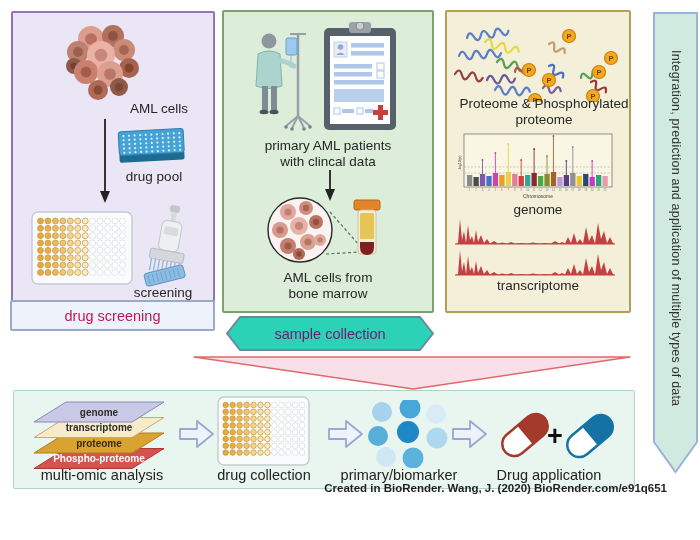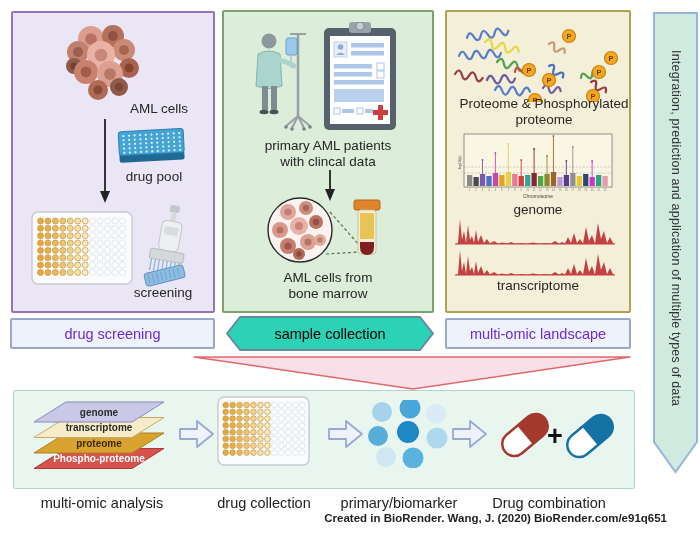--- a/index.html
+++ b/index.html
@@ -4,35 +4,35 @@
 <style>
   html,body{margin:0;padding:0;background:#fff;}
   .stage{position:relative;width:700px;height:540px;background:#ffffff;overflow:hidden;
          font-family:"Liberation Sans",sans-serif;}
   .abs{position:absolute;}
   .panel{position:absolute;border-radius:2px;box-sizing:border-box;}
   .panel.left{left:11px;top:11px;width:204px;height:302px;background:var(--left_panel_bg);border:2px solid var(--left_panel_border);}
   .panel.mid{left:222px;top:10px;width:212px;height:303px;background:var(--mid_panel_bg);border:2px solid var(--mid_panel_border);}
   .panel.right{left:445px;top:10px;width:186px;height:303px;background:var(--right_panel_bg);border:2px solid var(--right_panel_border);}
   .cap{position:absolute;text-align:center;font-size:13.5px;font-weight:500;color:#262626;line-height:15.5px;}
-  .cap2{position:absolute;text-align:center;font-size:14.5px;font-weight:500;color:#222;line-height:16px;margin-top:28px;}
-  .tag{position:absolute;top:318px;height:31px;box-sizing:border-box;display:flex;align-items:center;justify-content:center;
+  .cap2{position:absolute;text-align:center;font-size:14.5px;font-weight:500;color:#222;line-height:16px;}
+  .tag{position:absolute;top:300px;height:31px;box-sizing:border-box;display:flex;align-items:center;justify-content:center;
        background:var(--tag_bg);border:2px solid var(--tag_border);border-radius:2px;
-       font-size:14.5px;font-weight:500;color:#6d28d9;}
+       font-size:14.5px;font-weight:500;color:#be185d;}
   .hexwrap{position:absolute;left:224px;top:315px;width:212px;height:37px;}
   .hexlabel{position:absolute;left:0;top:0;width:212px;height:37px;display:flex;align-items:center;justify-content:center;
-       font-size:14.5px;font-weight:500;color:#000000;}
+       font-size:14.5px;font-weight:500;color:#701a75;}
   .banner{position:absolute;left:653px;top:12px;width:45px;height:462px;}
   .banner-shape{fill:var(--banner_fill);stroke:var(--banner_border);stroke-width:2;}
   .banner-text{position:absolute;left:0;top:6px;width:45px;height:420px;display:flex;align-items:center;justify-content:center;
        writing-mode:vertical-rl;font-size:12.5px;font-weight:500;color:#333;letter-spacing:0.2px;}
   .bottom-panel{position:absolute;left:13px;top:390px;width:622px;height:99px;box-sizing:border-box;
        background:var(--bottom_panel_bg);border:1.5px solid var(--bottom_panel_border);border-radius:2px;}
   .blockarrow{fill:var(--arrow_fill);stroke:var(--arrow_border);stroke-width:1.8;stroke-linejoin:round;}
-  .attrib{position:absolute;top:512px;right:33px;font-size:11.5px;font-weight:700;color:#1f1f1f;}
+  .attrib{position:absolute;top:482px;right:33px;font-size:11.5px;font-weight:700;color:#1f1f1f;}
   svg{display:block;}
   text{font-family:"Liberation Sans",sans-serif;}
 </style>
 </head>
 <body>
 
 <div class="stage">
 
   <section class="panel mid">
     <svg class="abs" style="left:26px;top:12px" width="62" height="112" viewBox="0 0 62 112">
@@ -484,23 +484,20 @@
 
   <div class="tag" style="left:10px;width:205px">
     <span>drug screening</span>
   </div>
   <div class="hexwrap">
     <svg width="212" height="37" viewBox="0 0 212 37">
       <polygon points="16,2 196,2 209,18.5 196,35 16,35 3,18.5" style="fill:var(--hex_fill);stroke:var(--hex_border);stroke-width:2;stroke-linejoin:round;"></polygon>
     </svg>
     <div class="hexlabel">sample collection</div>
   </div>
-  <div class="tag" style="left:445px;width:186px">
-    <span>multi-omic landscape</span>
-  </div>
 
   <svg class="abs" style="left:188px;top:355px" width="448" height="36" viewBox="0 0 448 36">
     <polygon points="6,2 442,2 225,34" style="fill:var(--funnel_fill);stroke:var(--funnel_border);stroke-width:1.5;stroke-linejoin:round;"></polygon>
   </svg>
 
   <section class="bottom-panel">
     <svg class="abs" style="left:16px;top:10px" width="138" height="70" viewBox="0 0 138 70">
       <g>
         <polygon points="36,47.5 134,47.5 102,67.5 4,67.5" stroke="#a93a36" stroke-width="1" fill="#d6524c"></polygon>
         <text x="69" y="61" font-size="10" font-weight="600" text-anchor="middle" fill="#ffffff">Phospho-proteome</text>
@@ -643,21 +640,21 @@
       <g transform="translate(28,30) rotate(-40)">
         <rect x="-26" y="-12" width="52" height="24" rx="12" fill="#ffffff" stroke-width="2.5" stroke="#a33a2c"></rect>
         <path d="M0,-12 h14 a12,12 0 0 1 0,24 h-14 z" fill="#a33a2c"></path>
       </g>
       <text x="58" y="40" font-size="27" font-weight="700" fill="#111" text-anchor="middle">+</text>
       <g transform="translate(93,31) rotate(-40)">
         <rect x="-26" y="-12" width="52" height="24" rx="12" fill="#ffffff" stroke-width="2.5" stroke="#1572a4"></rect>
         <path d="M0,-12 h14 a12,12 0 0 1 0,24 h-14 z" fill="#1572a4"></path>
       </g>
     </svg>
-    <div class="cap2" style="left:455px;top:76px;width:160px">Drug combination</div>
+    <div class="cap2" style="left:455px;top:76px;width:160px">Drug application</div>
   </section>
 
   <div class="banner">
     <svg width="45" height="462" viewBox="0 0 45 462">
       <polygon class="banner-shape" points="1,1 44,1 44,430 22.5,460 1,430"></polygon>
     </svg>
     <div class="banner-text">Integration, prediction and application of multiple types of data</div>
   </div>
 
   <div class="attrib">Created in BioRender. Wang, J. (2020) BioRender.com/e91q651</div>

